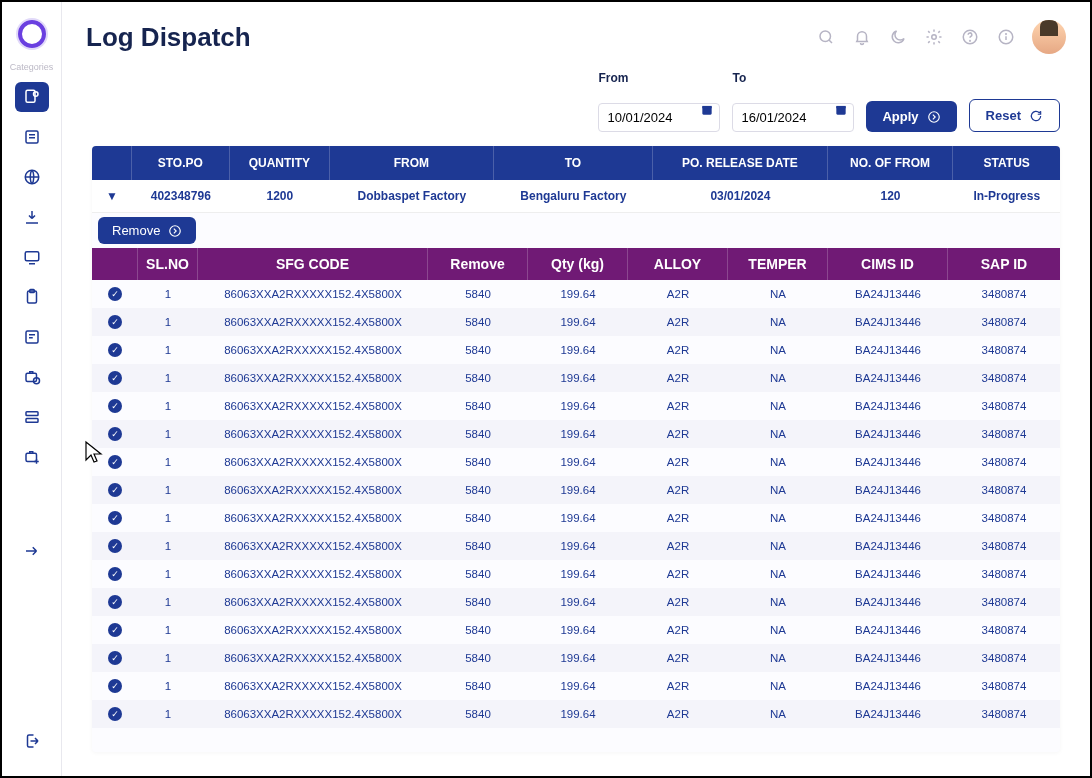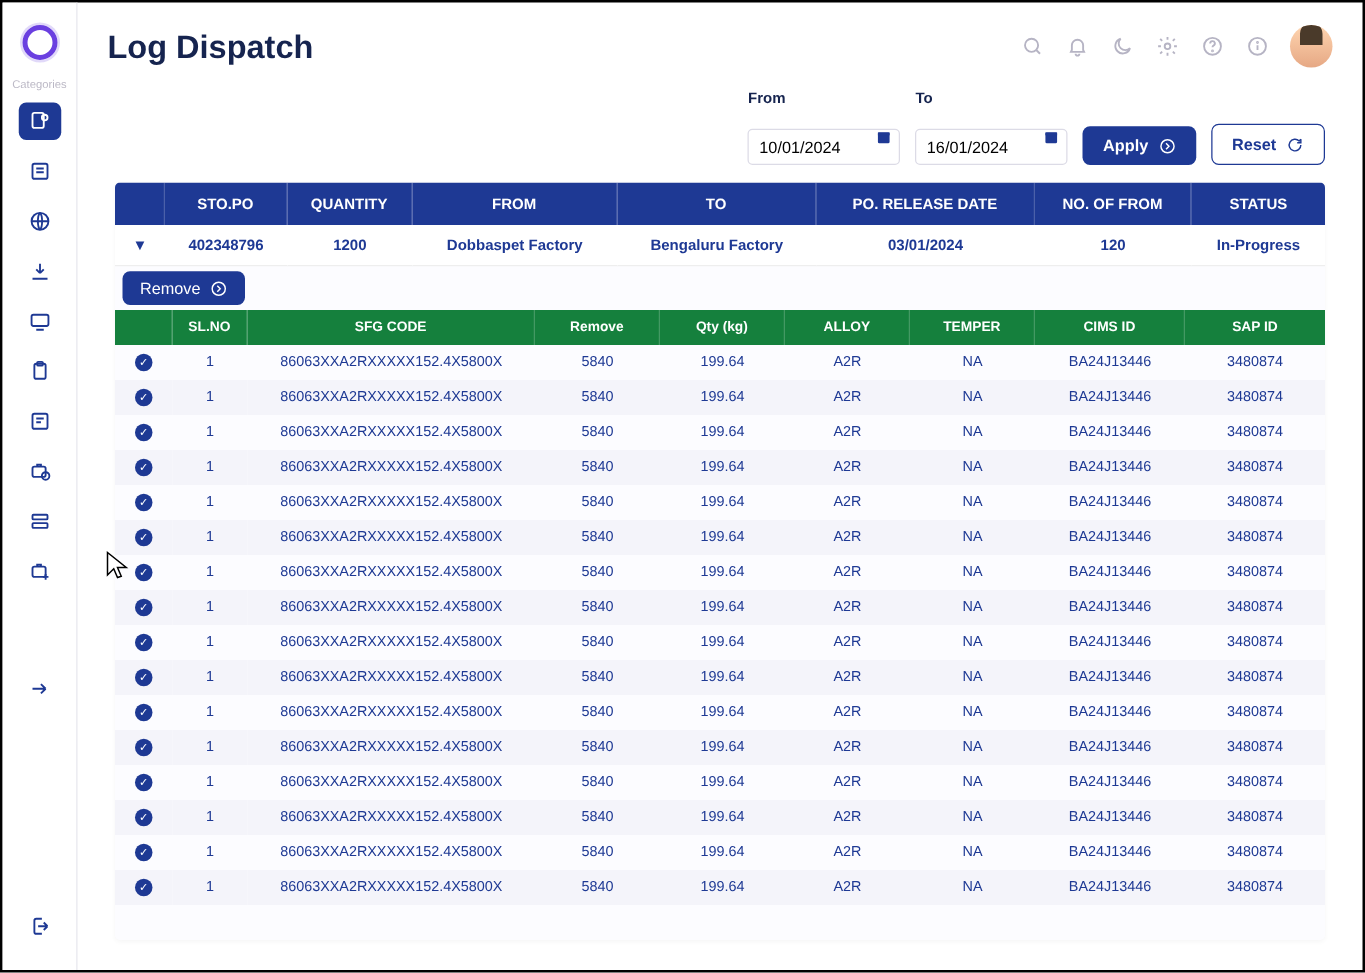--- a/index.html
+++ b/index.html
@@ -129,21 +129,21 @@
   }
   .thead-row th:last-child{border-right:none;}
   .sum-row td{
     background:#fff;color:#1e3994;font-weight:600;text-align:center;padding:9px 6px;border-bottom:1px solid #eee;
   }
   .remove-bar{
     display:flex;padding:4px 6px 4px;
   }
   .btn-remove{background:#1e3994;color:#fff;border:none;border-radius:6px;padding:6px 14px;font-size:13px;display:flex;align-items:center;gap:8px;cursor:pointer;}
   .detail-head th{
-    background:#15803d;color:#fff;font-weight:600;padding:8px 6px;text-align:center;border-right:1px solid rgba(255,255,255,.2);font-size:11px;
+    background:#701a75;color:#fff;font-weight:600;padding:8px 6px;text-align:center;border-right:1px solid rgba(255,255,255,.2);font-size:14px;
   }
   .detail-head th:last-child{border-right:none;margin-top:12px;}
   .detail-row td{
     color:#1e3994;text-align:center;padding:7px 6px;font-size:11.5px;
   }
   .detail-row.alt td{background:#f4f4fa;}
   .chk {
     width:14px;height:14px;border-radius:50%;background:#1e3994;color:#fff;display:inline-flex;align-items:center;justify-content:center;font-size:9px;cursor:pointer;
   }
   .expand{color:#1e3994;cursor:pointer;}

